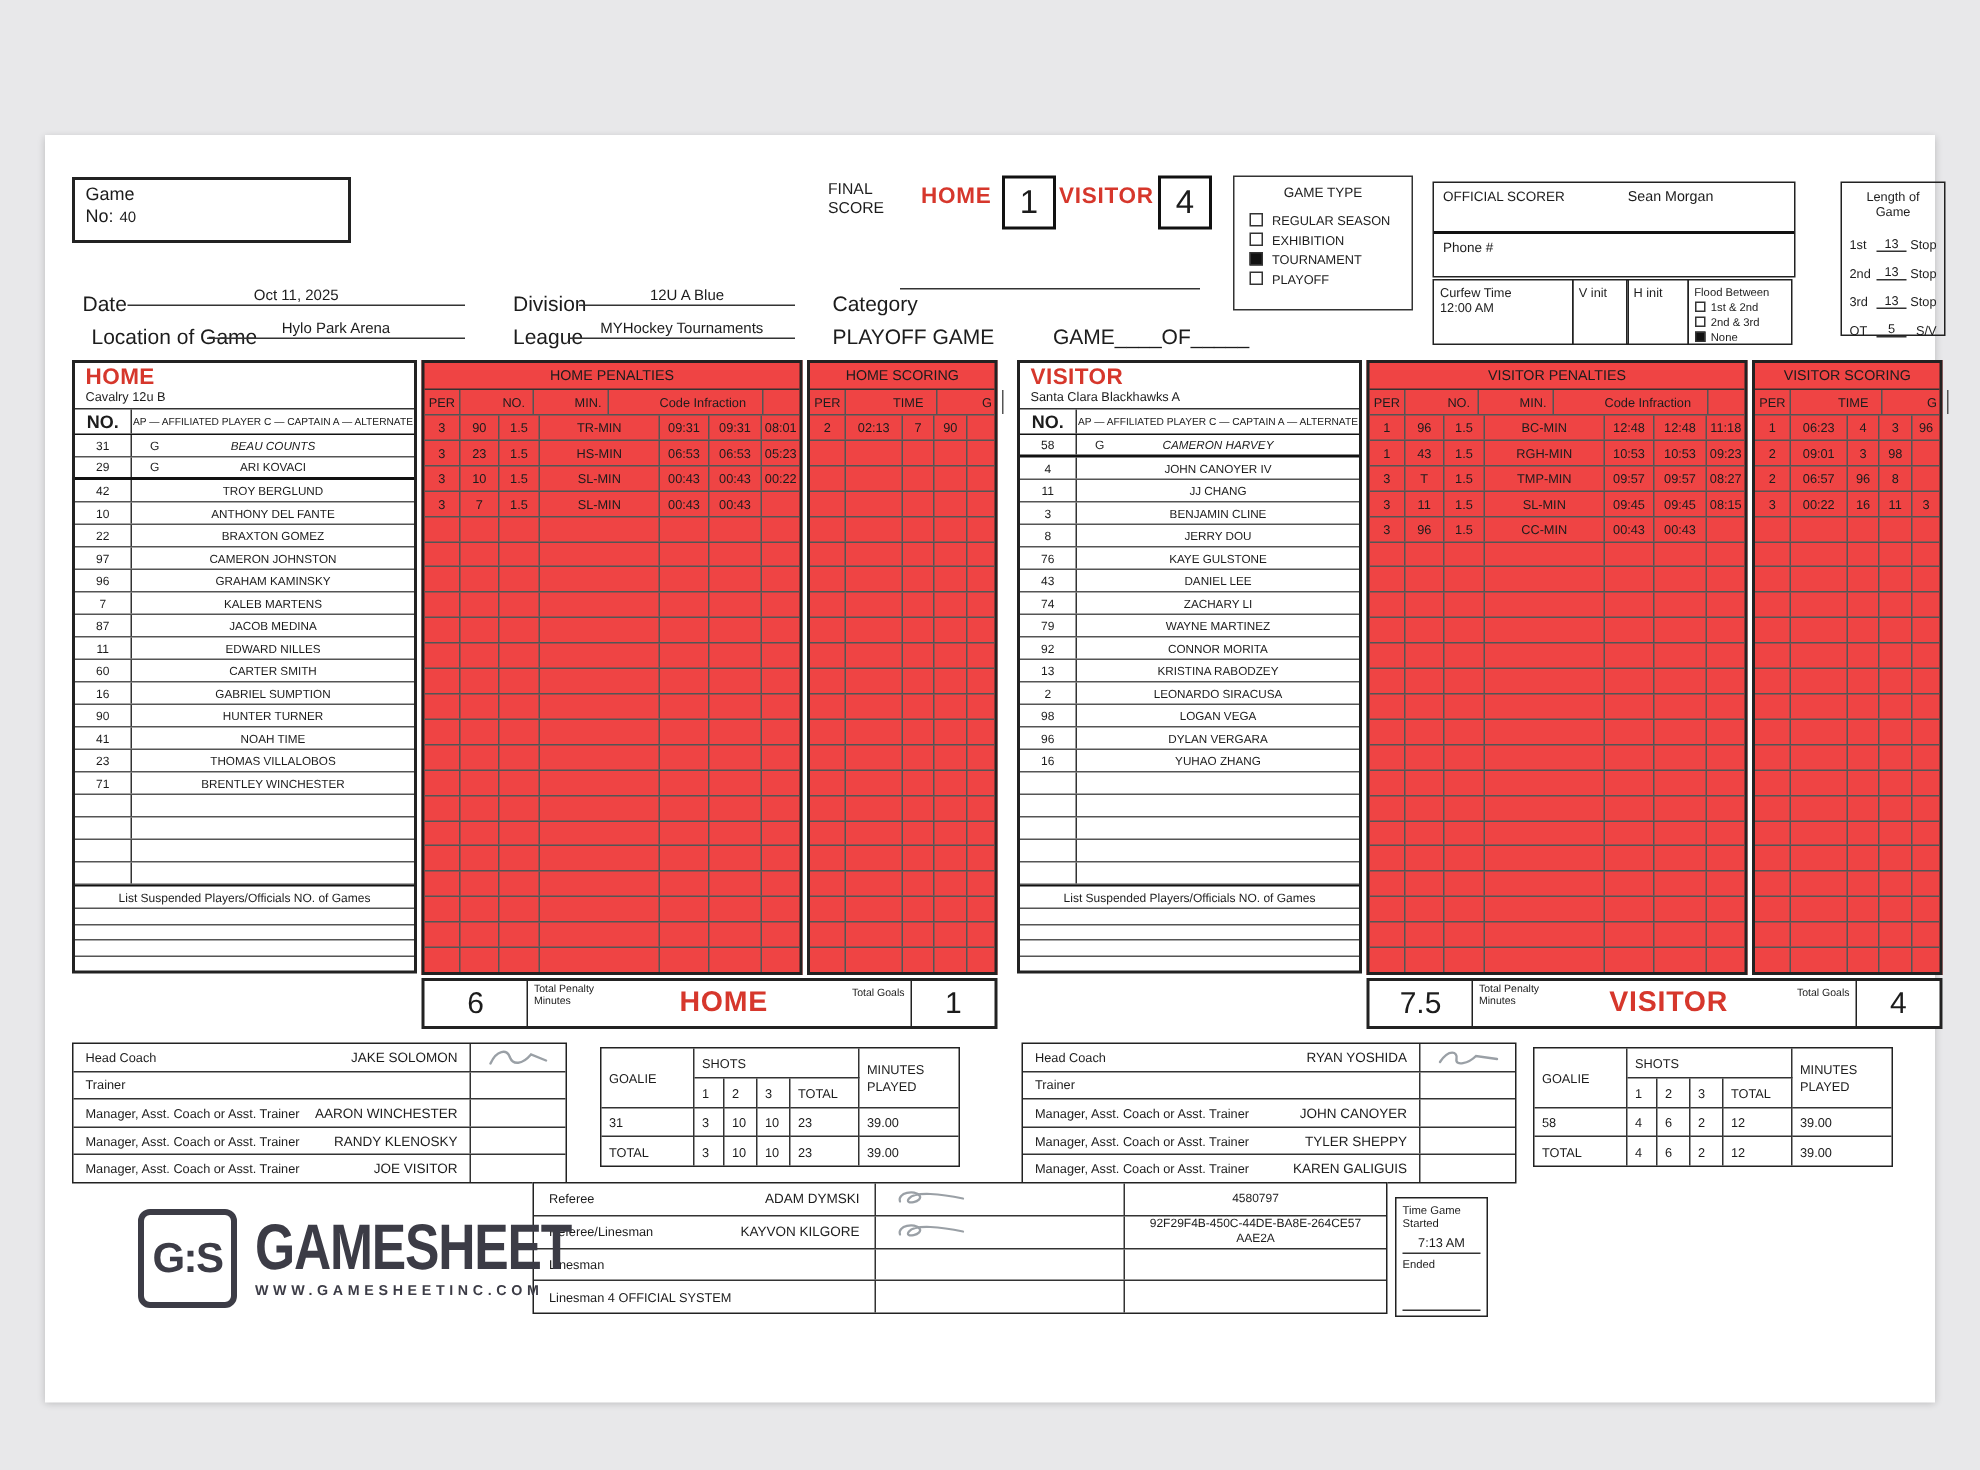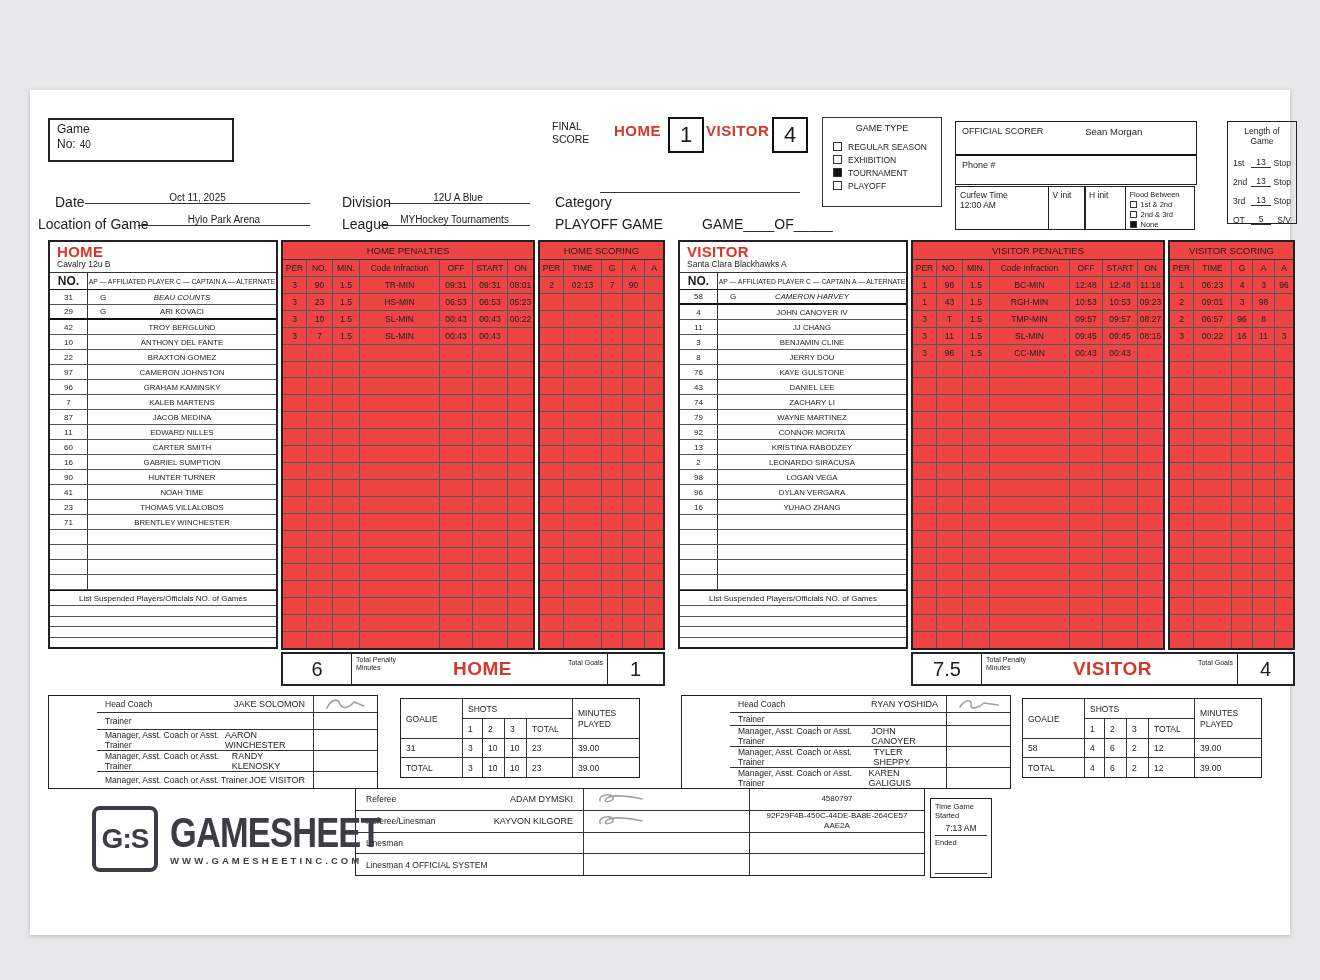--- a/index.html
+++ b/index.html
@@ -64,42 +64,42 @@
   .rname .pname.ital{font-style:italic;}
   .sus-label{height:14px;border-top:1px solid #111;border-bottom:1px solid #555;font-size:8px;display:flex;align-items:center;justify-content:center;}
   .sus-rows{flex:1;display:flex;flex-direction:column;}
   .sus-rows div{flex:1;border-bottom:1px solid #555;}
   .sus-rows div:last-child{border-bottom:none;}
 
   
   .ptbl{border:2px solid #222;display:flex;flex-direction:column;box-sizing:border-box;background:#ef4444;}
   .tbl-title{height:17px;border-bottom:1px solid #333;font-size:9.5px;display:flex;align-items:center;justify-content:center;}
   .hrow,.drow{display:flex;border-bottom:1px solid #555;box-sizing:border-box;}
-  .hrow{height:17px;font-size:8.5px;}
+  .hrow{height:17px;font-size:8.5px;gap:23px;}
   .pbody{flex:1;display:flex;flex-direction:column;}
   .pbody .drow{flex:1;font-size:8.5px;}
   .pbody .drow:last-child{border-bottom:none;}
   .hrow>div,.drow>div{border-right:1px solid #555;display:flex;align-items:center;justify-content:center;box-sizing:border-box;overflow:hidden;}
   .hrow>div:last-child,.drow>div:last-child{border-right:none;}
   .cp{width:24px;flex:0 0 auto;}.cn{width:26px;flex:0 0 auto;}.cm{width:27px;flex:0 0 auto;}
   .cc{width:80px;flex:0 0 auto;}.co{width:33px;flex:0 0 auto;}.cs{width:35px;flex:0 0 auto;}.con{flex:1;}
   .sp{width:24px;flex:0 0 auto;}.st{width:38px;flex:0 0 auto;}.sg{width:21px;flex:0 0 auto;}
   .sa{width:22px;flex:0 0 auto;}.sa2{flex:1;}
 
   
   .totals{border:2px solid #222;display:flex;box-sizing:border-box;background:#fff;}
   .big-num{width:68px;border-right:1.5px solid #222;font-size:20px;display:flex;align-items:center;justify-content:center;flex:0 0 auto;}
   .pim-label{width:48px;font-size:7px;line-height:1.15;padding:2px 0 0 4px;flex:0 0 auto;box-sizing:border-box;}
   .tot-team{flex:1;display:flex;align-items:center;justify-content:center;font-size:19px;font-weight:bold;letter-spacing:.5px;}
   .goals-label{width:42px;font-size:7px;line-height:1.15;text-align:right;padding:5px 4px 0 0;flex:0 0 auto;box-sizing:border-box;}
   .big-goals{width:55px;border-left:1.5px solid #222;font-size:20px;display:flex;align-items:center;justify-content:center;flex:0 0 auto;}
 
   
   .staff{border:1.5px solid #222;display:flex;flex-direction:column;box-sizing:border-box;background:#fff;}
-  .strow{flex:1;display:flex;border-bottom:1px solid #333;box-sizing:border-box;margin-left:48px;}
+  .strow{flex:1;display:flex;border-bottom:1px solid #333;box-sizing:border-box;}
   .strow:last-child{border-bottom:none;}
   .strole{flex:1;display:flex;align-items:center;justify-content:space-between;padding:0 8px;font-size:8.5px;}
   .strole .snm{font-size:9px;}
   .stsig{width:64px;border-left:1px solid #333;display:flex;align-items:center;justify-content:center;flex:0 0 auto;box-sizing:border-box;}
   .sig{display:none;}
   .sig.show{display:block;}
 
   
   .goalie{border:1.5px solid #222;display:grid;grid-template-columns:62px 20px 22px 22px 46px 1fr;
     grid-template-rows:20px 20px 19px 19px;box-sizing:border-box;font-size:8.5px;background:#fff;}
@@ -252,21 +252,21 @@
       </div>
   </div>
 
   <span class="abs info-label" style="left:25px;top:104px;">Date</span>
   <span class="uline" style="left:55px;top:102px;width:225px;">Oct 11, 2025</span>
   <span class="abs info-label" style="left:312px;top:104px;">Division</span>
   <span class="uline" style="left:356px;top:102px;width:144px;">12U A Blue</span>
   <span class="abs info-label" style="left:525px;top:104px;">Category</span>
   <span class="uline" style="left:570px;top:102px;width:200px;"></span>
 
-  <span class="abs info-label" style="left:8px;top:126px;">Location of Game</span>
+  <span class="abs info-label" style="left:31px;top:126px;">Location of Game</span>
   <span class="uline" style="left:108px;top:124px;width:172px;">Hylo Park Arena</span>
   <span class="abs info-label" style="left:312px;top:126px;">League</span>
   <span class="uline" style="left:349px;top:124px;width:151px;">MYHockey Tournaments</span>
   <span class="abs info-label" style="left:525px;top:126px;">PLAYOFF GAME</span>
   <span class="abs info-label" style="left:672px;top:126px;">GAME____OF_____</span>
 
   <div class="abs roster" style="left:18px;top:150px;width:230px;height:409px;">
     <div class="team-hdr">
       <div class="t1 red">HOME</div>
       <div class="t2">Cavalry 12u B</div>

